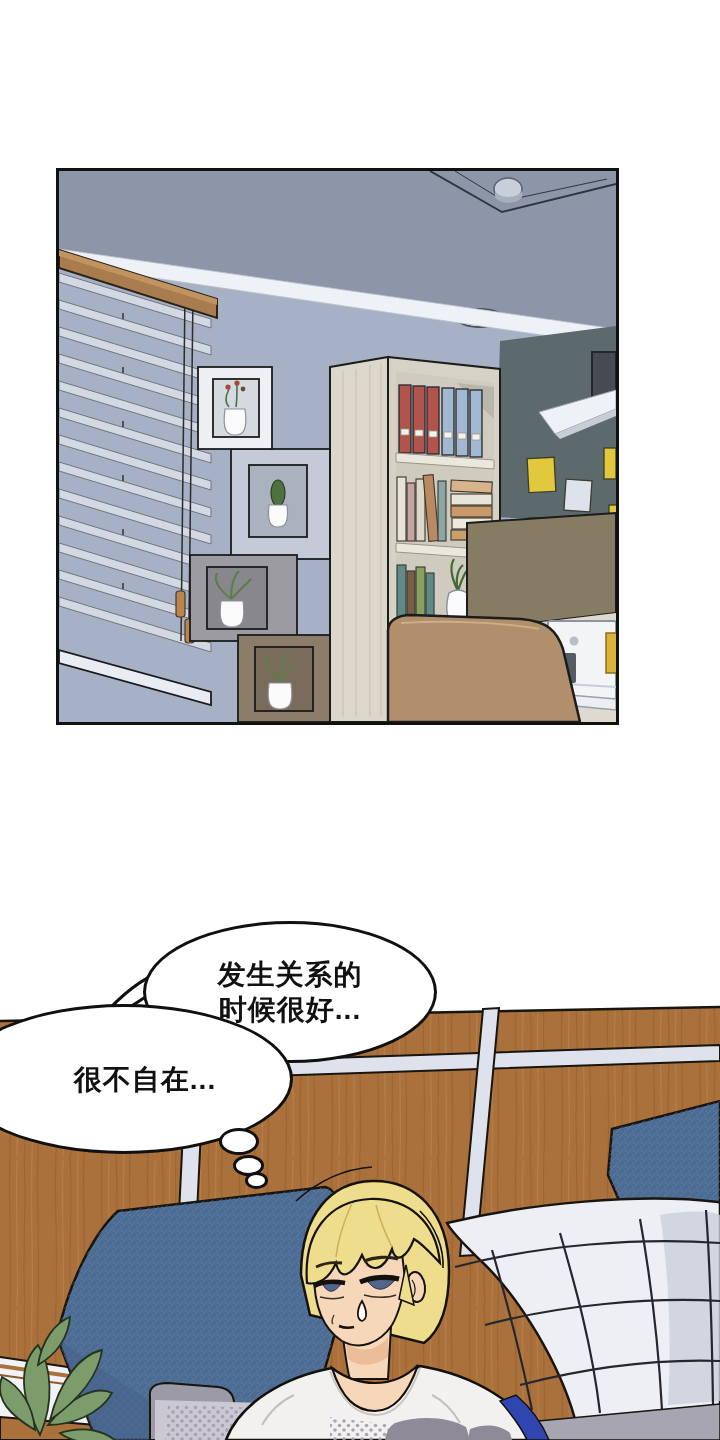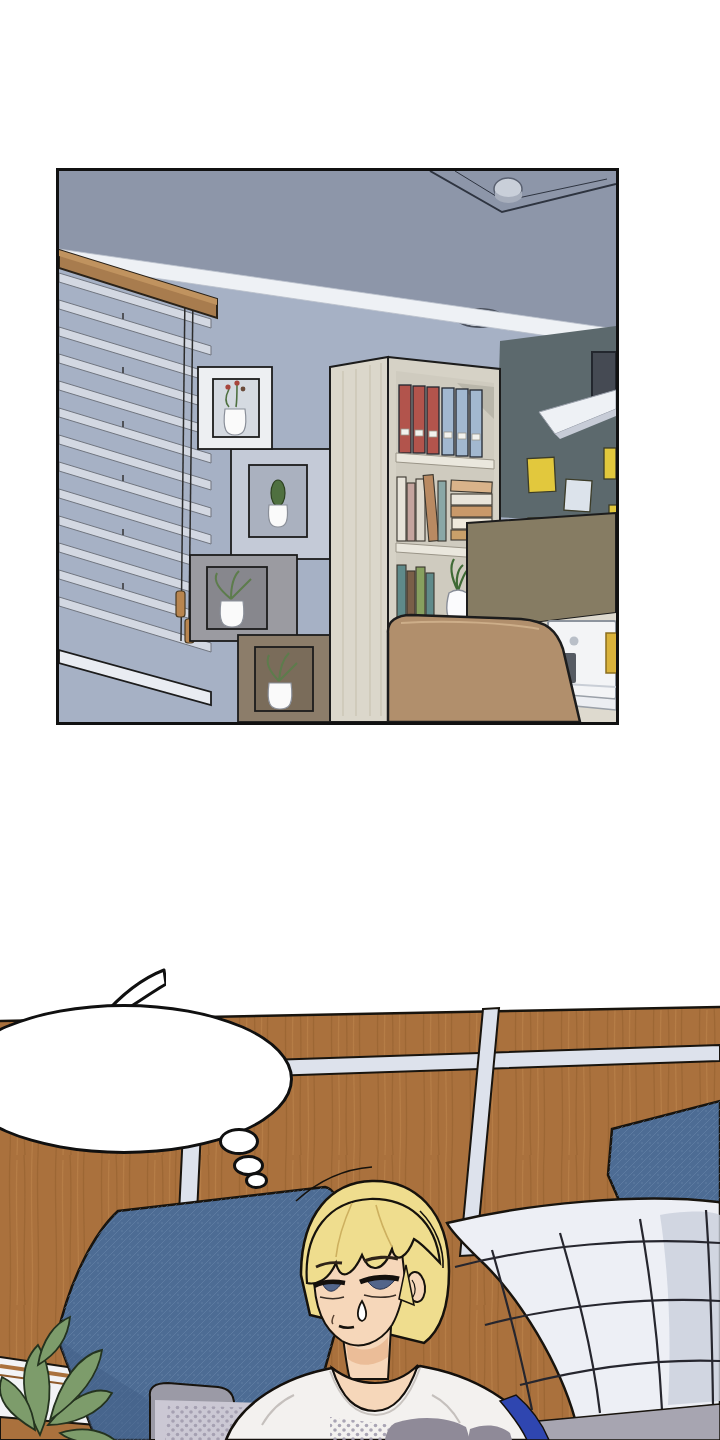--- a/index.html
+++ b/index.html
@@ -312,21 +312,26 @@
         <path d="M395,418 C420,410 448,412 466,422 L470,435 L385,435 C386,427 390,421 395,418 Z" fill="#8f8a98"></path>
         <path d="M470,424 C486,418 500,420 510,428 L512,435 L468,435 Z" fill="#8f8a98"></path>
       </g>
     </svg>
   </div>
 
   <svg class="abs" id="bubble1-tail" viewBox="0 0 80 72">
     <path d="M78,4 C52,14 28,34 4,66 C30,52 56,32 80,18 Z" fill="#ffffff" stroke="#101010" stroke-width="3" stroke-linejoin="round"></path>
   </svg>
 
+  <div class="abs bubble" id="bubble1">
+    <div class="txt">发生关系的</div>
+    <div class="txt">时候很好...</div>
+  </div>
 
   <div class="abs bubble" id="bubble2">
+    <div class="txt">很不自在...</div>
   </div>
 
   <div class="abs dot" id="dot1"></div>
   <div class="abs dot" id="dot2"></div>
   <div class="abs dot" id="dot3"></div>
 
 </div>
 
 </body></html>

